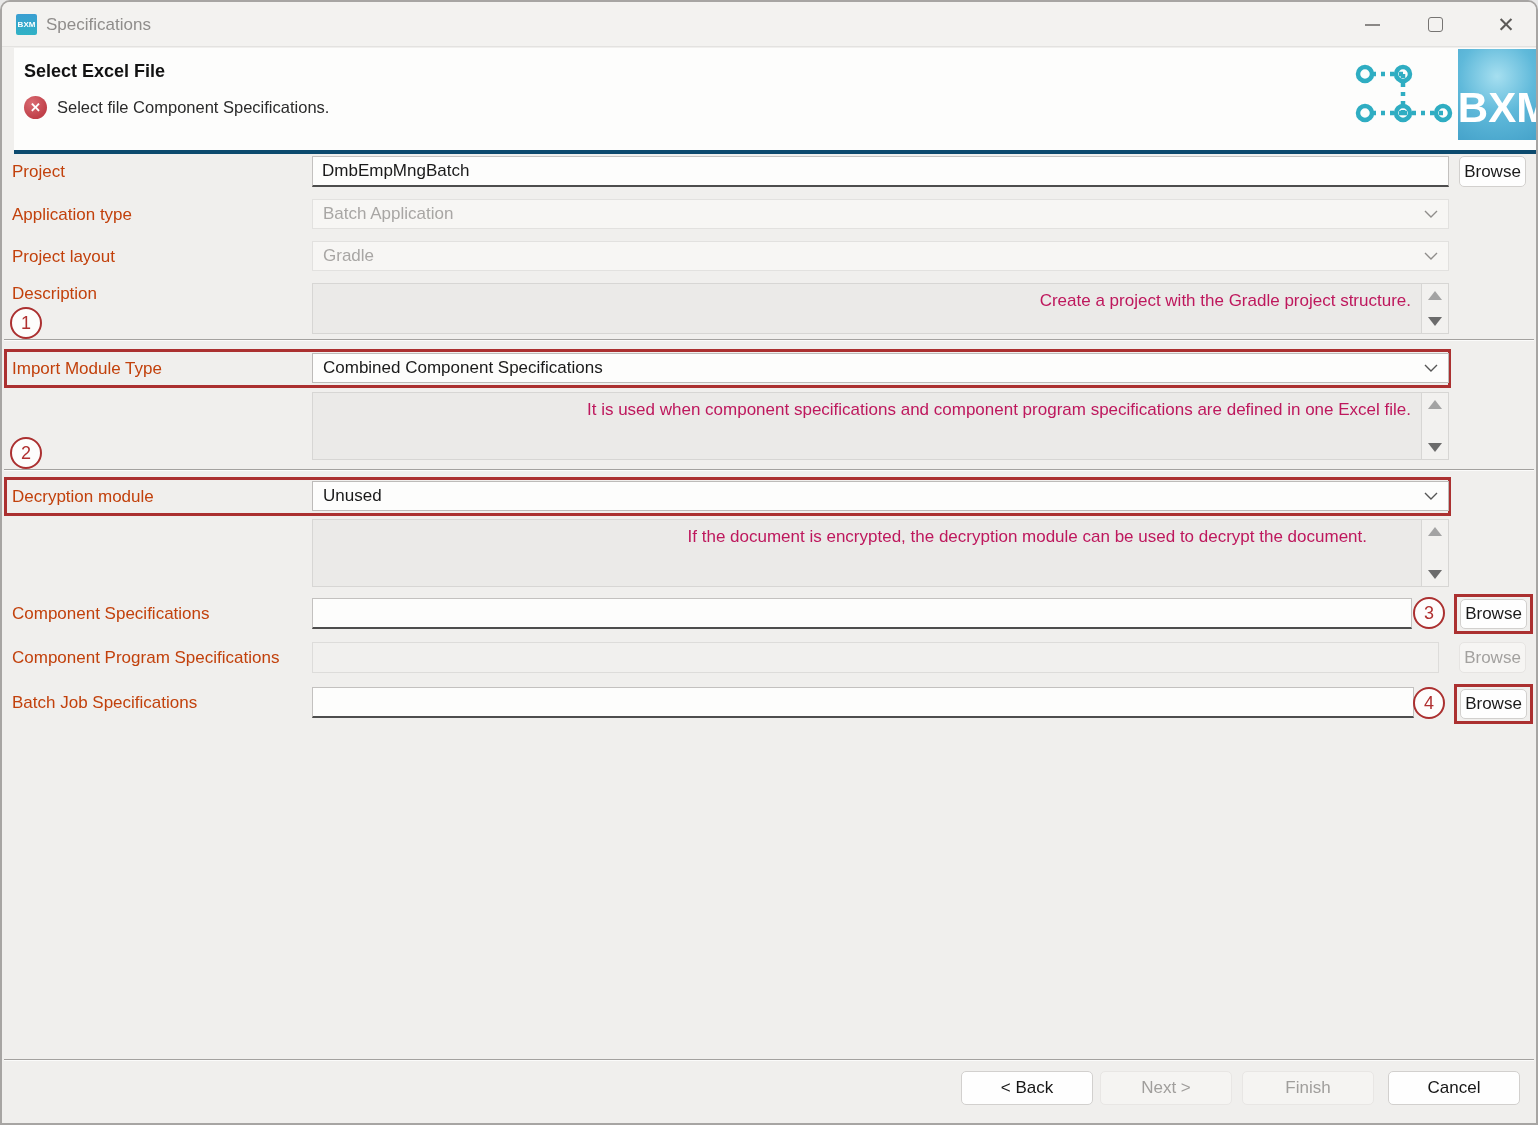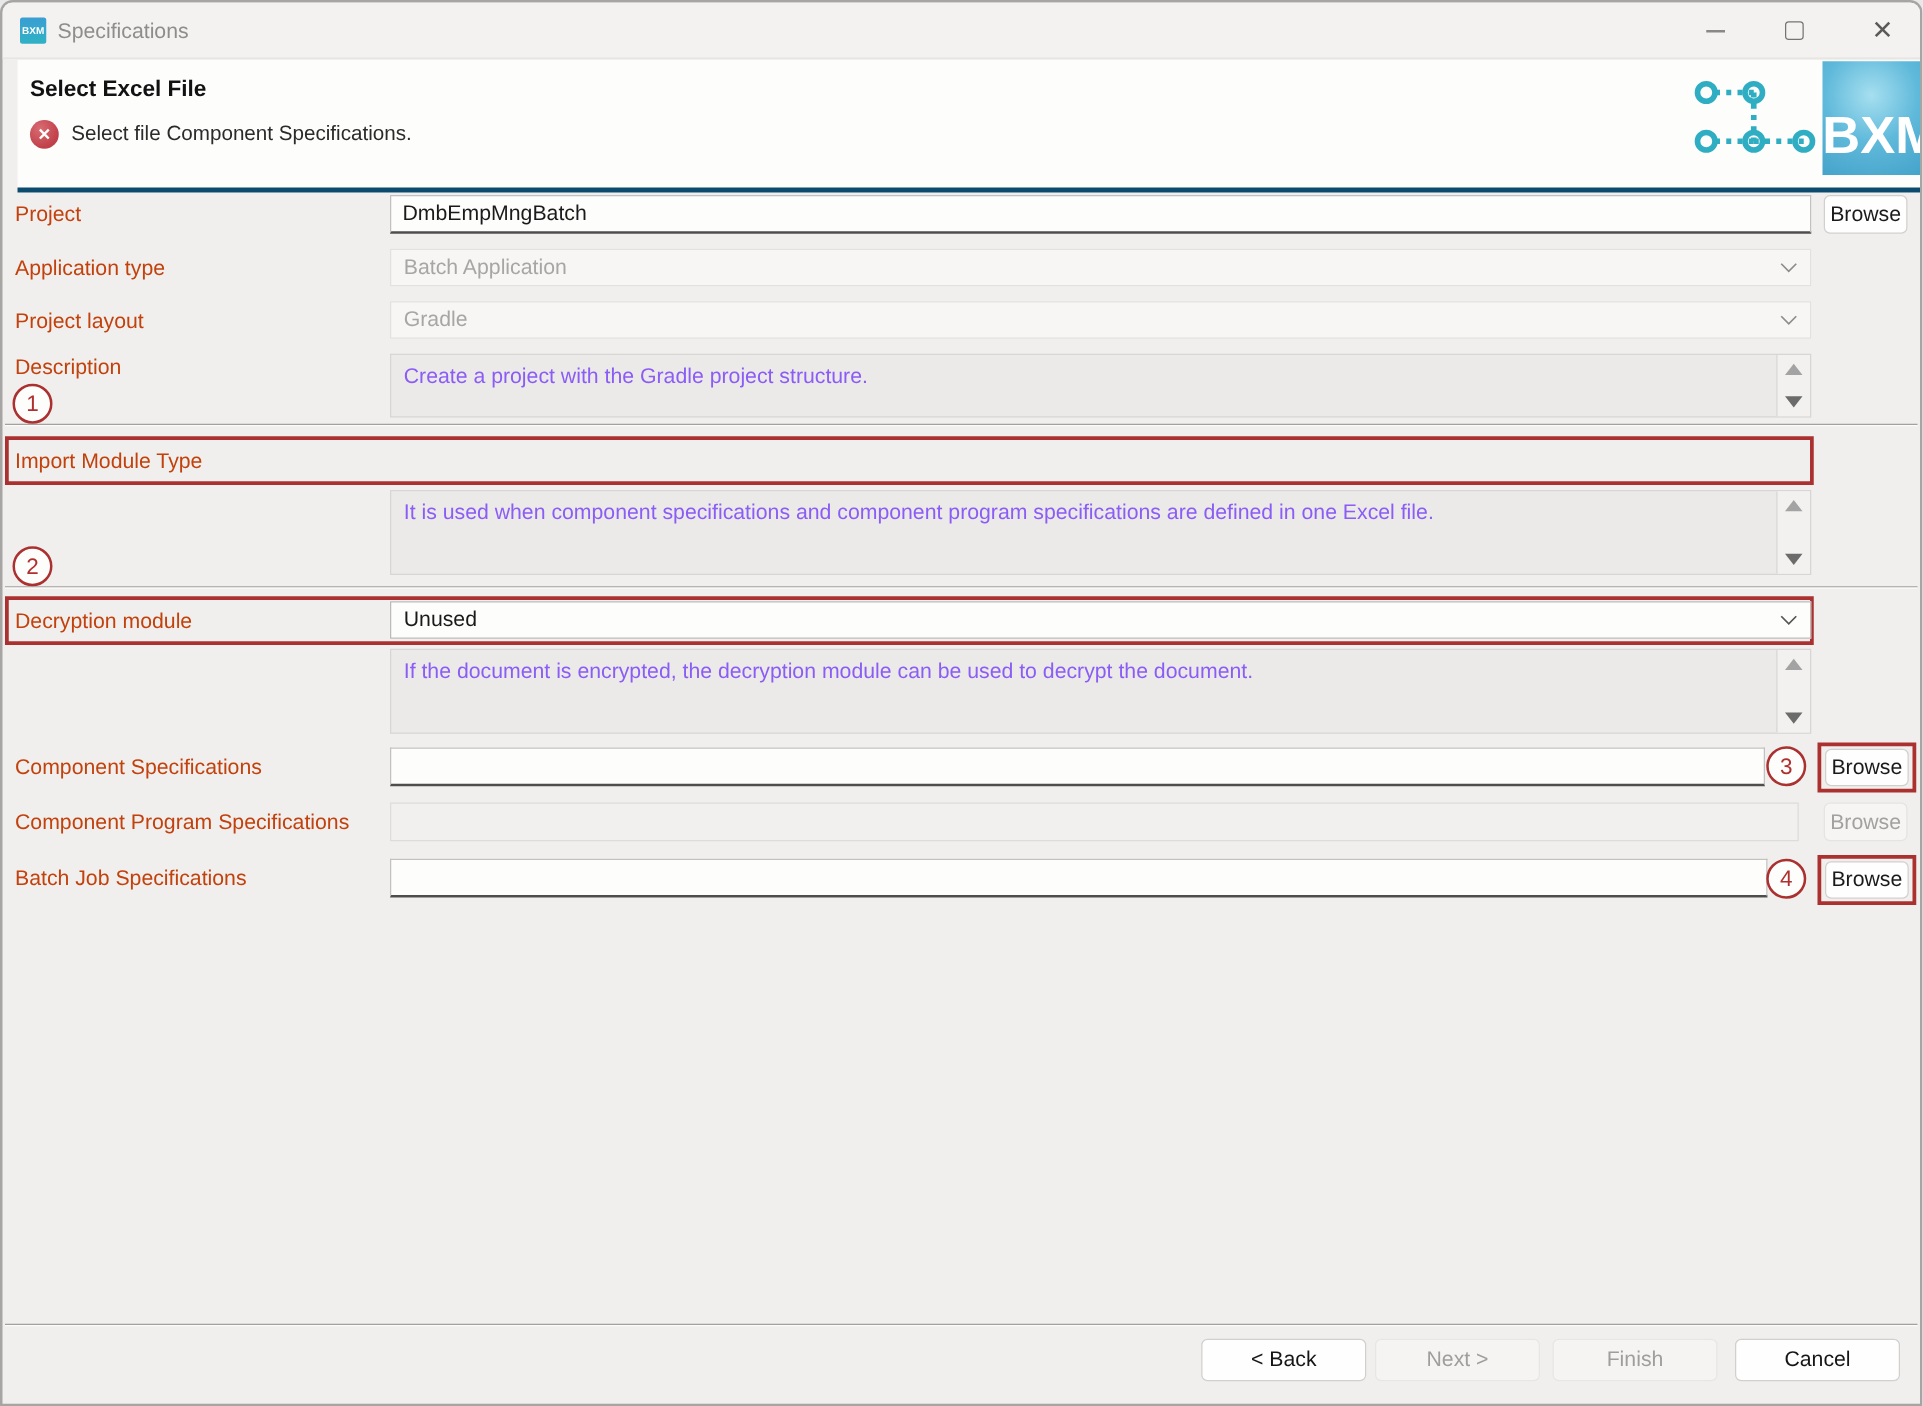--- a/index.html
+++ b/index.html
@@ -39,21 +39,21 @@
   .text-input { position:absolute; left:310px; height:31px; background:#fdfdfc;
     border:1px solid #c3c1bf; border-bottom:2px solid #4d4d4d;
     font-family:"Liberation Sans",sans-serif; font-size:17px; color:#1a1a1a; padding:0 9px; outline:none; }
   .text-input:disabled { background:#f1f0ee; border:1px solid #dddcda; color:#a8a8a8; }
   .combo { position:absolute; left:310px; height:30px; display:flex; align-items:center;
     background:#fdfdfc; border:1px solid #bdbbb9; padding:0 10px; font-size:17px; color:#1a1a1a; }
   .combo.disabled { background:#f7f6f4; border:1px solid #e2e1df; color:#a8a6a4; }
   .combo .combo-text { flex:1; white-space:nowrap; overflow:hidden; }
   .combo .chev { margin-left:8px; display:flex; align-items:center; }
   .descbox { position:absolute; left:310px; display:flex; background:#ebeae8; border:1px solid #d7d6d4; }
-  .descbox .desc-text { flex:1; padding:6px 10px; font-size:17px; color:#8b5cf6; line-height:1.25; }
+  .descbox .desc-text { flex:1; padding:6px 10px; font-size:17px; color:#be185d; line-height:1.25;text-align:right; }
   .descbox .scrollcol { width:27px; background:#f2f1ef; border-left:1px solid #d7d6d4;
     display:flex; flex-direction:column; align-items:center; justify-content:space-between; padding:7px 0; }
   .tri-up { width:0; height:0; border-left:7px solid transparent; border-right:7px solid transparent; border-bottom:9px solid #a3a3a3; }
   .tri-down { width:0; height:0; border-left:7px solid transparent; border-right:7px solid transparent; border-top:9px solid #6b6b6b; }
   .browse-btn { position:absolute; height:31px; width:67px; background:#fefefe; border:1px solid #d2d0ce; border-radius:5px;
     font-family:"Liberation Sans",sans-serif; font-size:17px; color:#1a1a1a; }
   .browse-btn:disabled { background:#f6f5f3; border:1px solid #e6e4e2; color:#a3a19f; }
   .groove { position:absolute; left:2px; right:2px; height:2px; border-top:1px solid #a3a19f; border-bottom:1px solid #fbfbfa; }
   .redbox { position:absolute; border:3px solid #ab3030; }
   .ann-circle { position:absolute; width:32px; height:32px; border:2.5px solid #ab3030; border-radius:50%;
@@ -136,20 +136,28 @@
       <span class="tri-up"></span>
       <span class="tri-down"></span>
     </div>
   </div>
 
   <div class="groove" style="top:337px;"></div>
   <div class="ann-circle" style="left:8px; top:305px;">1</div>
 
   <div class="redbox" style="left:2px; top:347px; width:1447px; height:39px;"></div>
   <div class="form-label" style="top:351px;">Import Module Type</div>
+  <div class="combo" style="top:351px; width:1137px;">
+    <span class="combo-text">Combined Component Specifications</span>
+    <span class="chev">
+        <svg width="14" height="9">
+          <polyline points="1,1 7,7 13,1" fill="none" stroke="#565656" stroke-width="1.4"></polyline>
+        </svg>
+      </span>
+  </div>
 
   <div class="descbox" style="top:390px; width:1137px; height:68px;">
     <div class="desc-text">It is used when component specifications and component program specifications are defined in one Excel file.</div>
     <div class="scrollcol">
       <span class="tri-up"></span>
       <span class="tri-down"></span>
     </div>
   </div>
 
   <div class="groove" style="top:467px;"></div>

